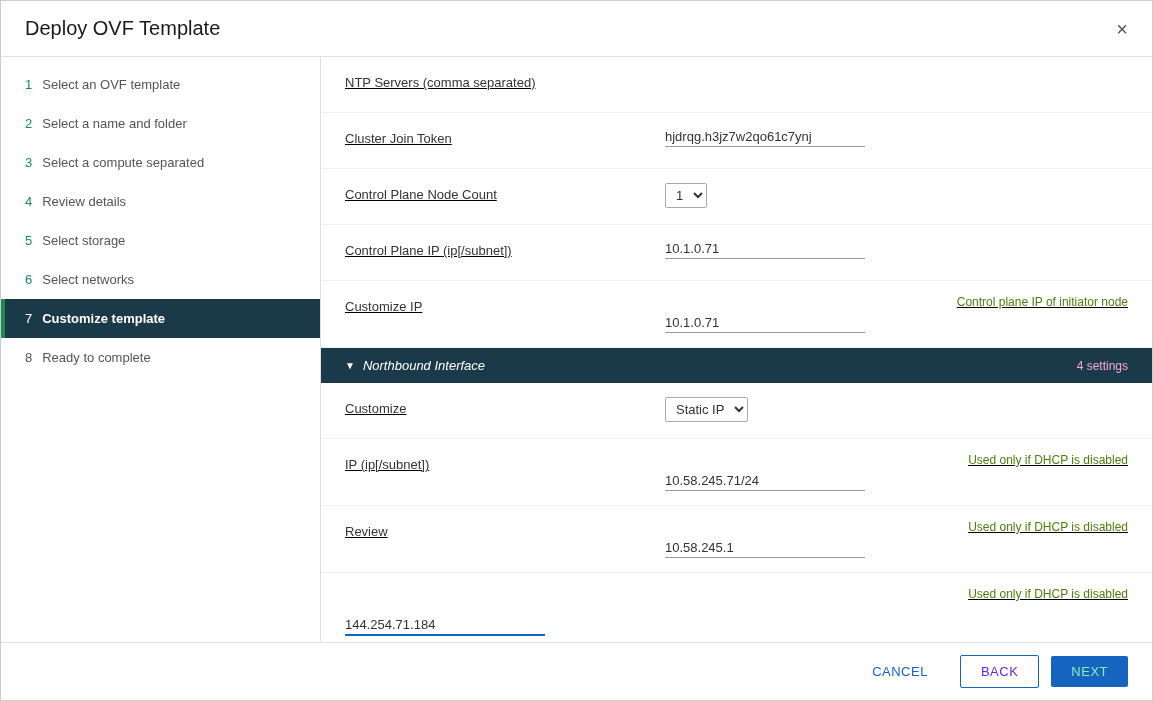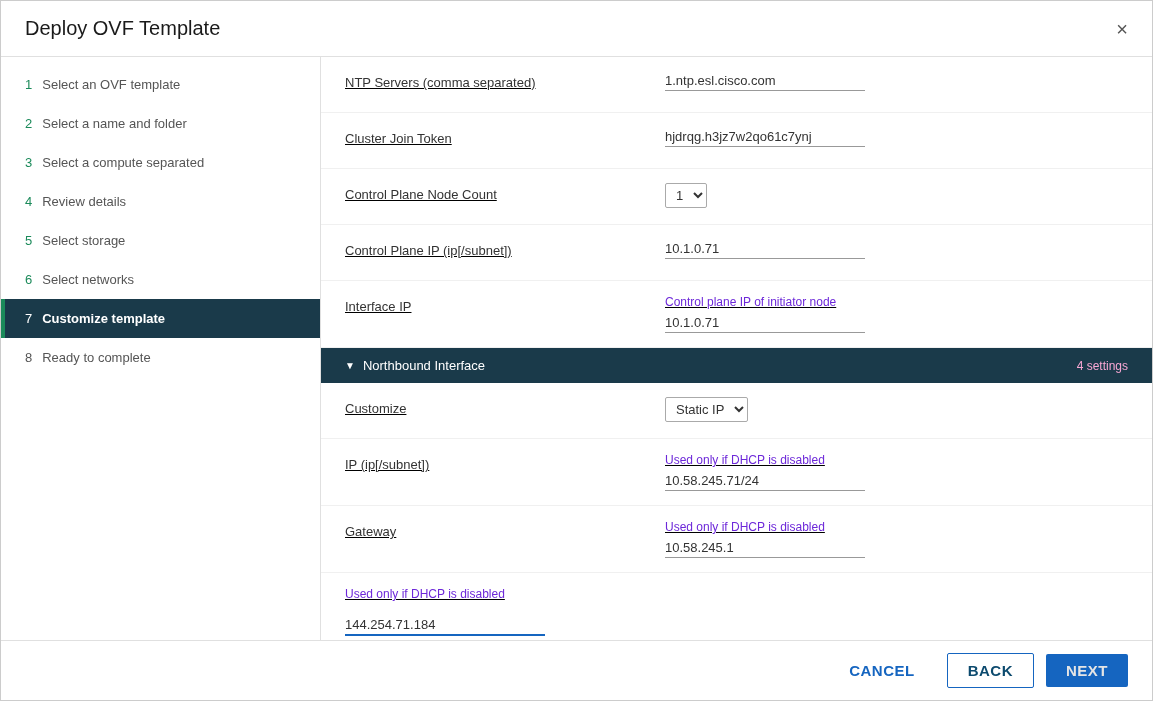--- a/index.html
+++ b/index.html
@@ -131,22 +131,23 @@
       padding: 2px 0;
       background: transparent;
       color: #333;
     }
     .form-input.active-input {
       border-bottom: 2px solid #1565c0;
       margin-top: 10px;
     }
     .form-hint {
       font-size: 12px;
-      color: #6d28d9;
+      color: #4d7c0f;
       margin-bottom: 4px;
+      text-align: right;
     }
     .form-select {
       border: 1px solid #aaa;
       border-radius: 2px;
       padding: 3px 6px;
       font-size: 13px;
       background: #fff;
       color: #333;
       cursor: pointer;
     }
@@ -156,20 +157,21 @@
       padding: 10px 24px;
       background: #1a3a4a;
       color: #fff;
       font-size: 13px;
       cursor: pointer;
       user-select: none;
     }
     .section-header .section-title {
       flex: 1;
       font-weight: 400;
+      font-style: italic;
     }
     .section-header .section-count {
       font-size: 12px;
       color: #f9a8d4;
     }
     .chevron {
       margin-right: 8px;
       font-size: 10px;
     }
     .modal-footer {
@@ -177,41 +179,41 @@
       justify-content: flex-end;
       align-items: center;
       padding: 12px 24px;
       border-top: 1px solid #e0e0e0;
       background: #fff;
       flex-shrink: 0;
       gap: 12px;
     }
     .btn {
       padding: 8px 20px;
-      font-size: 15px;
+      font-size: 13px;
       border-radius: 2px;
       cursor: pointer;
-      font-weight: 700;
+      font-weight: 400;
       border: none;
       text-transform: uppercase;
       letter-spacing: 0.5px;
     }
     .btn-cancel {
       background: transparent;
       color: #1565c0;
       border: none;
     }
     .btn-back {
       background: transparent;
-      color: #0c4a6e;
+      color: #6d28d9;
       border: 1px solid #1565c0;
     }
     .btn-next {
       background: #1565c0;
-      color: #e5e5e5;
+      color: #86efac;
     }
     ::-webkit-scrollbar { width: 8px; }
     ::-webkit-scrollbar-track { background: #f1f1f1; }
     ::-webkit-scrollbar-thumb { background: #bbb; border-radius: 4px; }
   </style>
 </head>
 <body>
 
 <div class="modal">
   <div class="modal-header">
@@ -254,44 +256,41 @@
           <span class="step-num">8</span>
           <span class="step-label">Ready to complete</span>
         </div>
       </div>
 
     <div class="content-area">
       <div class="content-scroll">
 
       <div class="form-row">
         <div class="form-label">NTP Servers (comma separated)</div>
-        <div class="form-value">
-          <input class="form-input" value="1.ntp.esl.cisco.com" style="">
-        </div>
       </div>
           <div class="form-row">
         <div class="form-label">Cluster Join Token</div>
         <div class="form-value">
           <input class="form-input" value="hjdrqg.h3jz7w2qo61c7ynj" style="">
         </div>
       </div>
           <div class="form-row">
         <div class="form-label">Control Plane Node Count</div>
         <div class="form-value">
           <select class="form-select"><option selected="">1</option><option>2</option><option>3</option></select>
         </div>
       </div>
           <div class="form-row">
         <div class="form-label">Control Plane IP (ip[/subnet])</div>
         <div class="form-value">
           <input class="form-input" value="10.1.0.71" style="">
         </div>
       </div>
           <div class="form-row">
-        <div class="form-label">Interface IP</div>
+        <div class="form-label">Customize IP</div>
         <div class="form-value">
           <div class="form-hint">Control plane IP of initiator node</div>
           <input class="form-input" value="10.1.0.71" style="">
         </div>
       </div>
           <div class="section-header">
       <span class="chevron">▼</span>
       <span class="section-title">Northbound Interface</span>
       <span class="section-count">4 settings</span>
     </div>
@@ -302,21 +301,21 @@
         </div>
       </div>
           <div class="form-row">
         <div class="form-label">IP (ip[/subnet])</div>
         <div class="form-value">
           <div class="form-hint">Used only if DHCP is disabled</div>
           <input class="form-input" value="10.58.245.71/24" style="">
         </div>
       </div>
           <div class="form-row">
-        <div class="form-label">Gateway</div>
+        <div class="form-label">Review</div>
         <div class="form-value">
           <div class="form-hint">Used only if DHCP is disabled</div>
           <input class="form-input" value="10.58.245.1" style="">
         </div>
       </div>
           <div class="form-row">
         <div class="form-value">
           <div class="form-hint">Used only if DHCP is disabled</div>
           <input class="form-input active-input" value="144.254.71.184" style="">
         </div>

